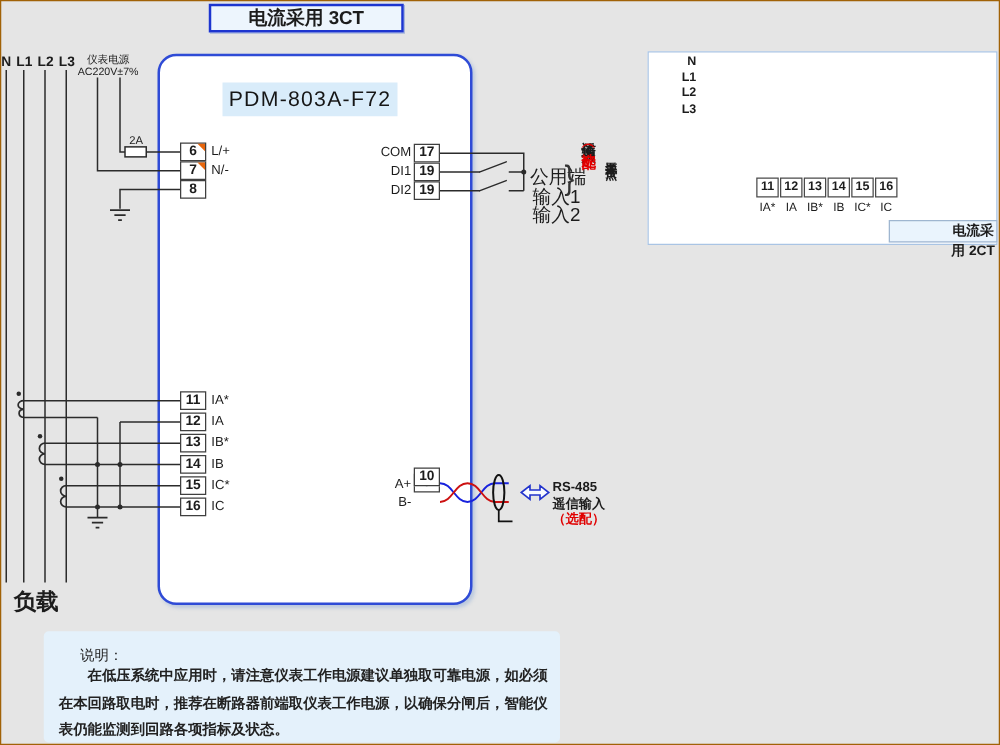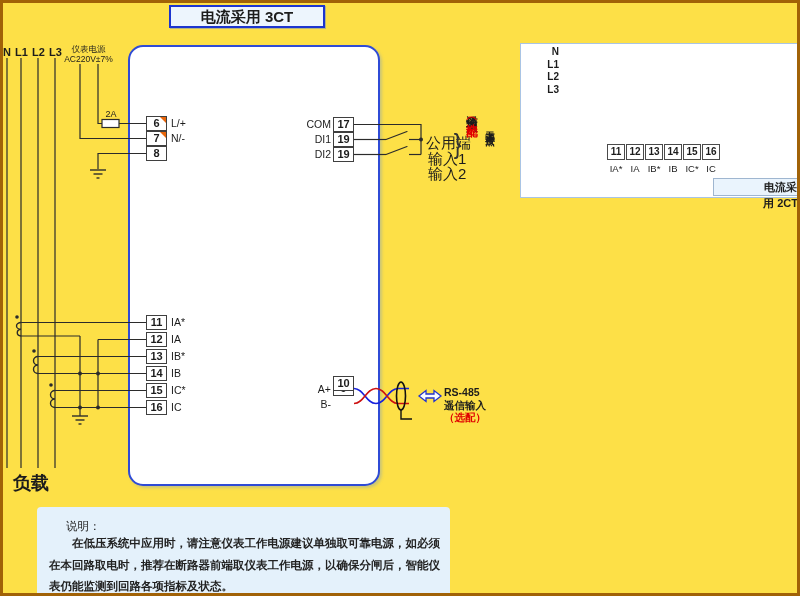--- a/index.html
+++ b/index.html
@@ -1,19 +1,19 @@
 <!DOCTYPE html>
 <html><head>
 <meta charset="utf-8">
 <style>
   html,body { margin:0; padding:0; background:#fff; }
   * { box-sizing:border-box; }
   .stage {
-    position:relative; width:800px; height:596px; background:#fde047;
-    border:3px solid #a16207; overflow:hidden;
+    position:relative; width:800px; height:596px; background:#e5e5e5;
+    border:1px solid #a16207; overflow:hidden;
     font-family:"Liberation Sans", sans-serif; color:#1c1c1c;
   }
   .lbl { position:absolute; white-space:nowrap; color:#1c1c1c; }
 
   .title-box {
     position:absolute; left:166px; top:2px; width:156px; height:23px;
     border:2px solid #1d35cf; background:#edf5fd; text-align:center;
     line-height:19px; font-size:15px; font-weight:bold;
     box-shadow:1px 1px 0 rgba(90,125,205,.45);
   }
@@ -184,20 +184,21 @@
           <path d="M717.5,115 H726.5"></path>
           <path d="M720.5,119 H723.5"></path>
       </g>
     </g>
 
     <g>
       <path d="M47,514.5 L57,517.5 L50.5,524 Z" fill="#e8660c" stroke="none"></path>
     </g>
   </svg>
 
+  <div class="model-label">PDM-803A-F72</div>
 
   <div class="lbl mains-label" style="left:0px;top:43px">N</div>
   <div class="lbl mains-label" style="left:12px;top:43px">L1</div>
   <div class="lbl mains-label" style="left:29px;top:43px">L2</div>
   <div class="lbl mains-label" style="left:46px;top:43px">L3</div>
   <div class="lbl load-label">负载</div>
 
   <div class="lbl aux-label">
     <span>仪表电源</span><br>
     <span>AC220V±7%</span>

